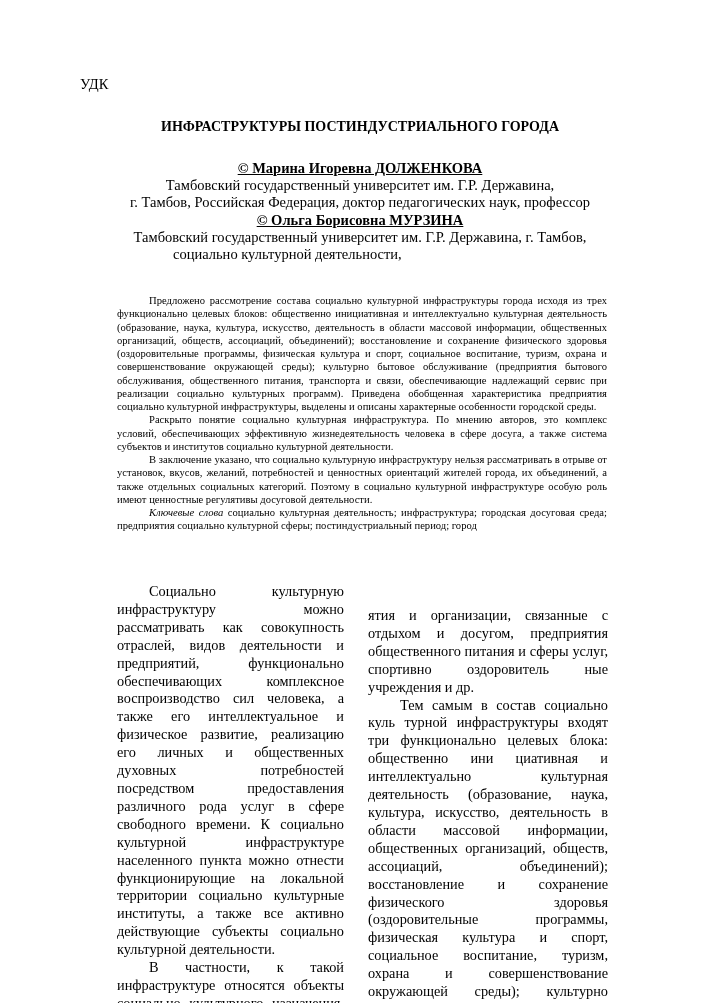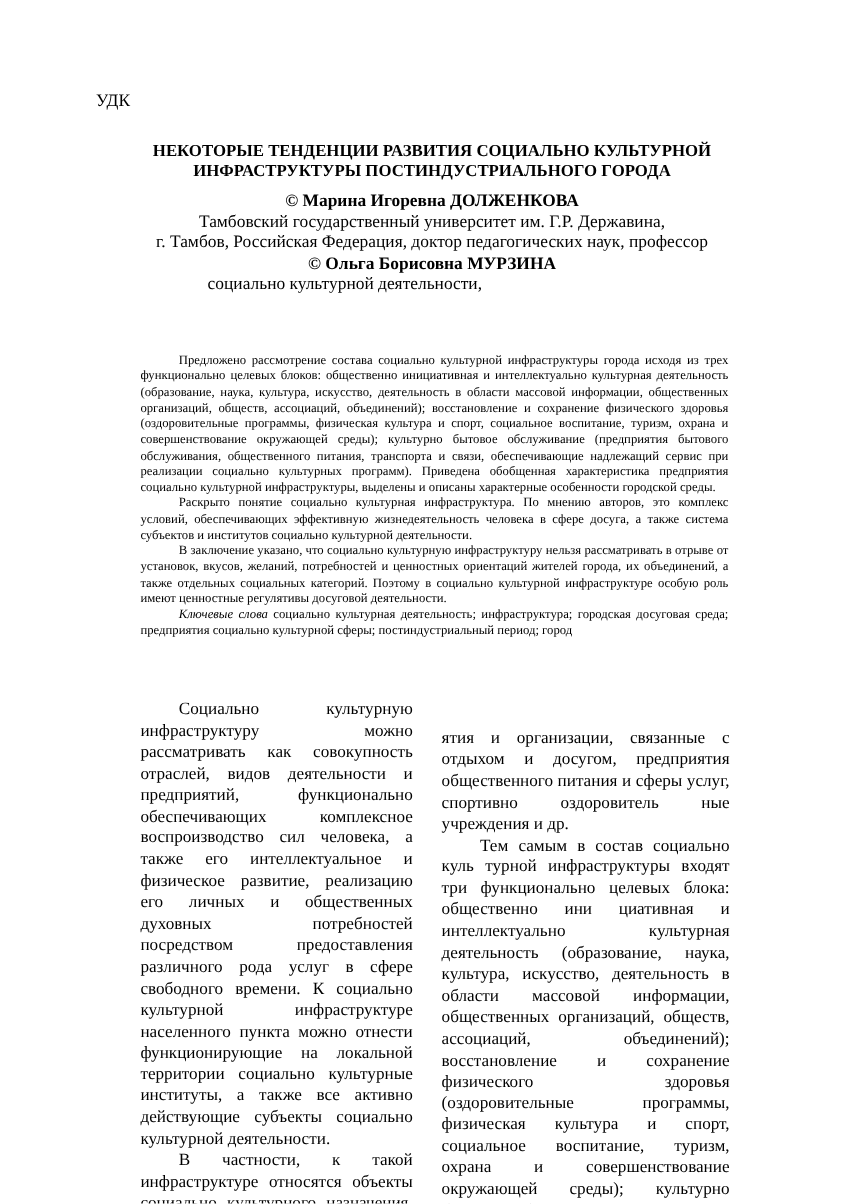--- a/index.html
+++ b/index.html
@@ -9,21 +9,21 @@
   }
   .udk { position: absolute; left: 80px; top: 76px; font-size: 14.5px; }
   .title {
     position: absolute; left: 60px; width: 600px; top: 118px;
     text-align: center; font-weight: bold; font-size: 14px; line-height: 17px;
   }
   .authors {
     position: absolute; left: 110px; width: 500px; top: 160px;
     text-align: center; font-size: 14.5px; line-height: 17.2px;
   }
-  .authors .name { font-weight: bold; }
+  .authors .name { font-weight: bold; text-decoration: underline; }
   .authors .aff { display: block; }
   .abstract {
     position: absolute; left: 117px; width: 490px; top: 294px;
     font-size: 10.6px; line-height: 13.25px; text-align: justify;
   }
   .abstract p { margin: 0; text-indent: 32px; }
   .abstract .kw-label { font-style: italic; }
   .columns {
     position: absolute; left: 117px; top: 583px; width: 491px;
     display: flex; justify-content: space-between;
@@ -35,32 +35,32 @@
   .col.right { width: 240px; }
   .col p { margin: 0; text-indent: 32px; }
   .col p.cont { text-indent: 0; margin-top: 24px; }
 </style>
 </head>
 <body>
 
 <div class="udk">УДК</div>
 
 <div class="title">
-  <div>НЕКОТОРЫЕ ТЕНДЕНЦИИ РАЗВИТИЯ СОЦИАЛЬНО КУЛЬТУРНОЙ</div>
   <div>ИНФРАСТРУКТУРЫ ПОСТИНДУСТРИАЛЬНОГО ГОРОДА</div>
 </div>
 
 <div class="authors">
   <div>
     <span class="aff name">© Марина Игоревна ДОЛЖЕНКОВА</span>
     <span class="aff">Тамбовский государственный университет им. Г.Р. Державина,</span>
     <span class="aff">г. Тамбов, Российская Федерация, доктор педагогических наук, профессор</span>
   </div>
   <div>
     <span class="aff name">© Ольга Борисовна МУРЗИНА</span>
+    <span class="aff">Тамбовский государственный университет им. Г.Р. Державина, г. Тамбов,</span>
     <span class="aff" style="text-align:left;padding-left:63px">социально культурной деятельности,</span>
   </div>
 </div>
 
 <div class="abstract">
   <p>Предложено рассмотрение состава социально культурной инфраструктуры города исходя из трех функционально целевых блоков: общественно инициативная и интеллектуально культурная деятельность (образование, наука, культура, искусство, деятельность в области массовой информации, общественных организаций, обществ, ассоциаций, объединений); восстановление и сохранение физического здоровья (оздоровительные программы, физическая культура и спорт, социальное воспитание, туризм, охрана и совершенствование окружающей среды); культурно бытовое обслуживание (предприятия бытового обслуживания, общественного питания,  транспорта и связи, обеспечивающие надлежащий сервис при реализации социально культурных программ). Приведена обобщенная характеристика предприятия социально культурной инфраструктуры, выделены и описаны характерные особенности городской среды.</p>
   <p>Раскрыто понятие социально культурная инфраструктура. По мнению авторов, это комплекс условий, обеспечивающих эффективную жизнедеятельность человека в сфере досуга, а также система субъектов и институтов социально культурной деятельности.</p>
   <p>В заключение указано, что социально культурную инфраструктуру нельзя рассматривать в отрыве от установок, вкусов, желаний, потребностей  и ценностных ориентаций жителей города, их объединений, а также отдельных социальных категорий. Поэтому в социально культурной инфраструктуре особую роль имеют ценностные регулятивы досуговой деятельности.</p>
   <p><span class="kw-label">Ключевые слова</span><span> социально культурная деятельность; инфраструктура; городская досуговая среда; предприятия социально культурной сферы; постиндустриальный период; город</span></p>
 </div>

